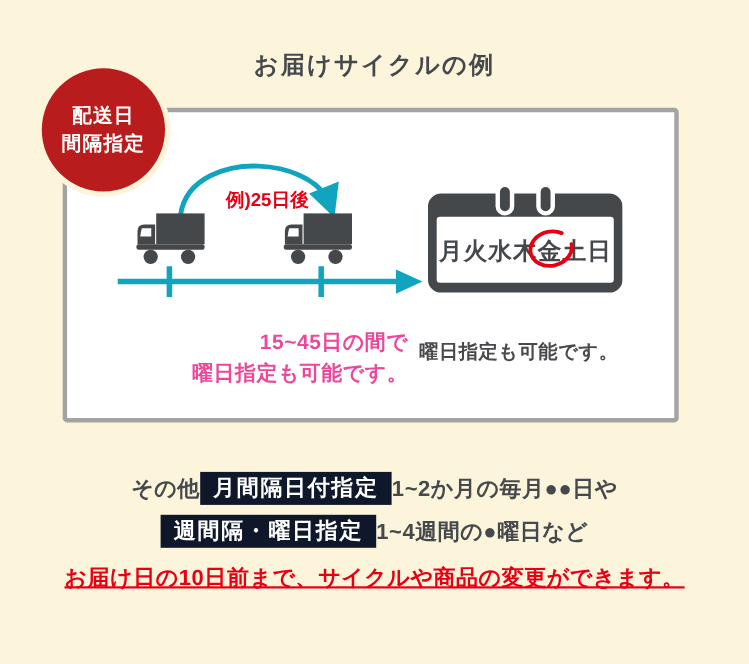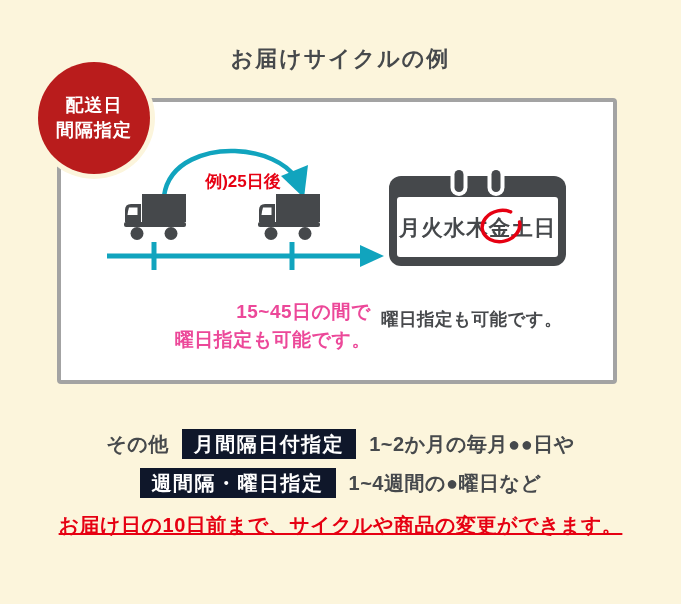--- a/index.html
+++ b/index.html
@@ -36,21 +36,21 @@
   }
   .caption-calendar{
     position:absolute;left:320px;top:205px;width:200px;
     text-align:left;font-size:17.5px;font-weight:bold;color:#47494C;
     letter-spacing:0.5px;
   }
   .footer{
     position:absolute;top:429px;left:0;width:100%;
     display:flex;flex-direction:column;align-items:center;row-gap:9px;
   }
-  .footer-row{display:flex;align-items:center;column-gap:13px;}
+  .footer-row{display:flex;align-items:center;}
   .footer-text{font-size:20px;font-weight:bold;color:#46494C;letter-spacing:0.5px;}
   .badge{
     background:#0f172a;color:#FFFFFF;font-size:20px;font-weight:bold;
     padding:3px 12px;letter-spacing:1.5px;line-height:24px;
   }
   .footer-line3{font-size:18.5px;font-weight:bold;color:#46494C;letter-spacing:0.5px;margin-top:2px;}
   .footer-line4{font-size:20px;font-weight:bold;color:#E60012;letter-spacing:0.5px;margin-top:5px;text-decoration:underline;}
   svg text{font-family:"Liberation Sans","DejaVu Sans",sans-serif;}
 </style>
 </head>

